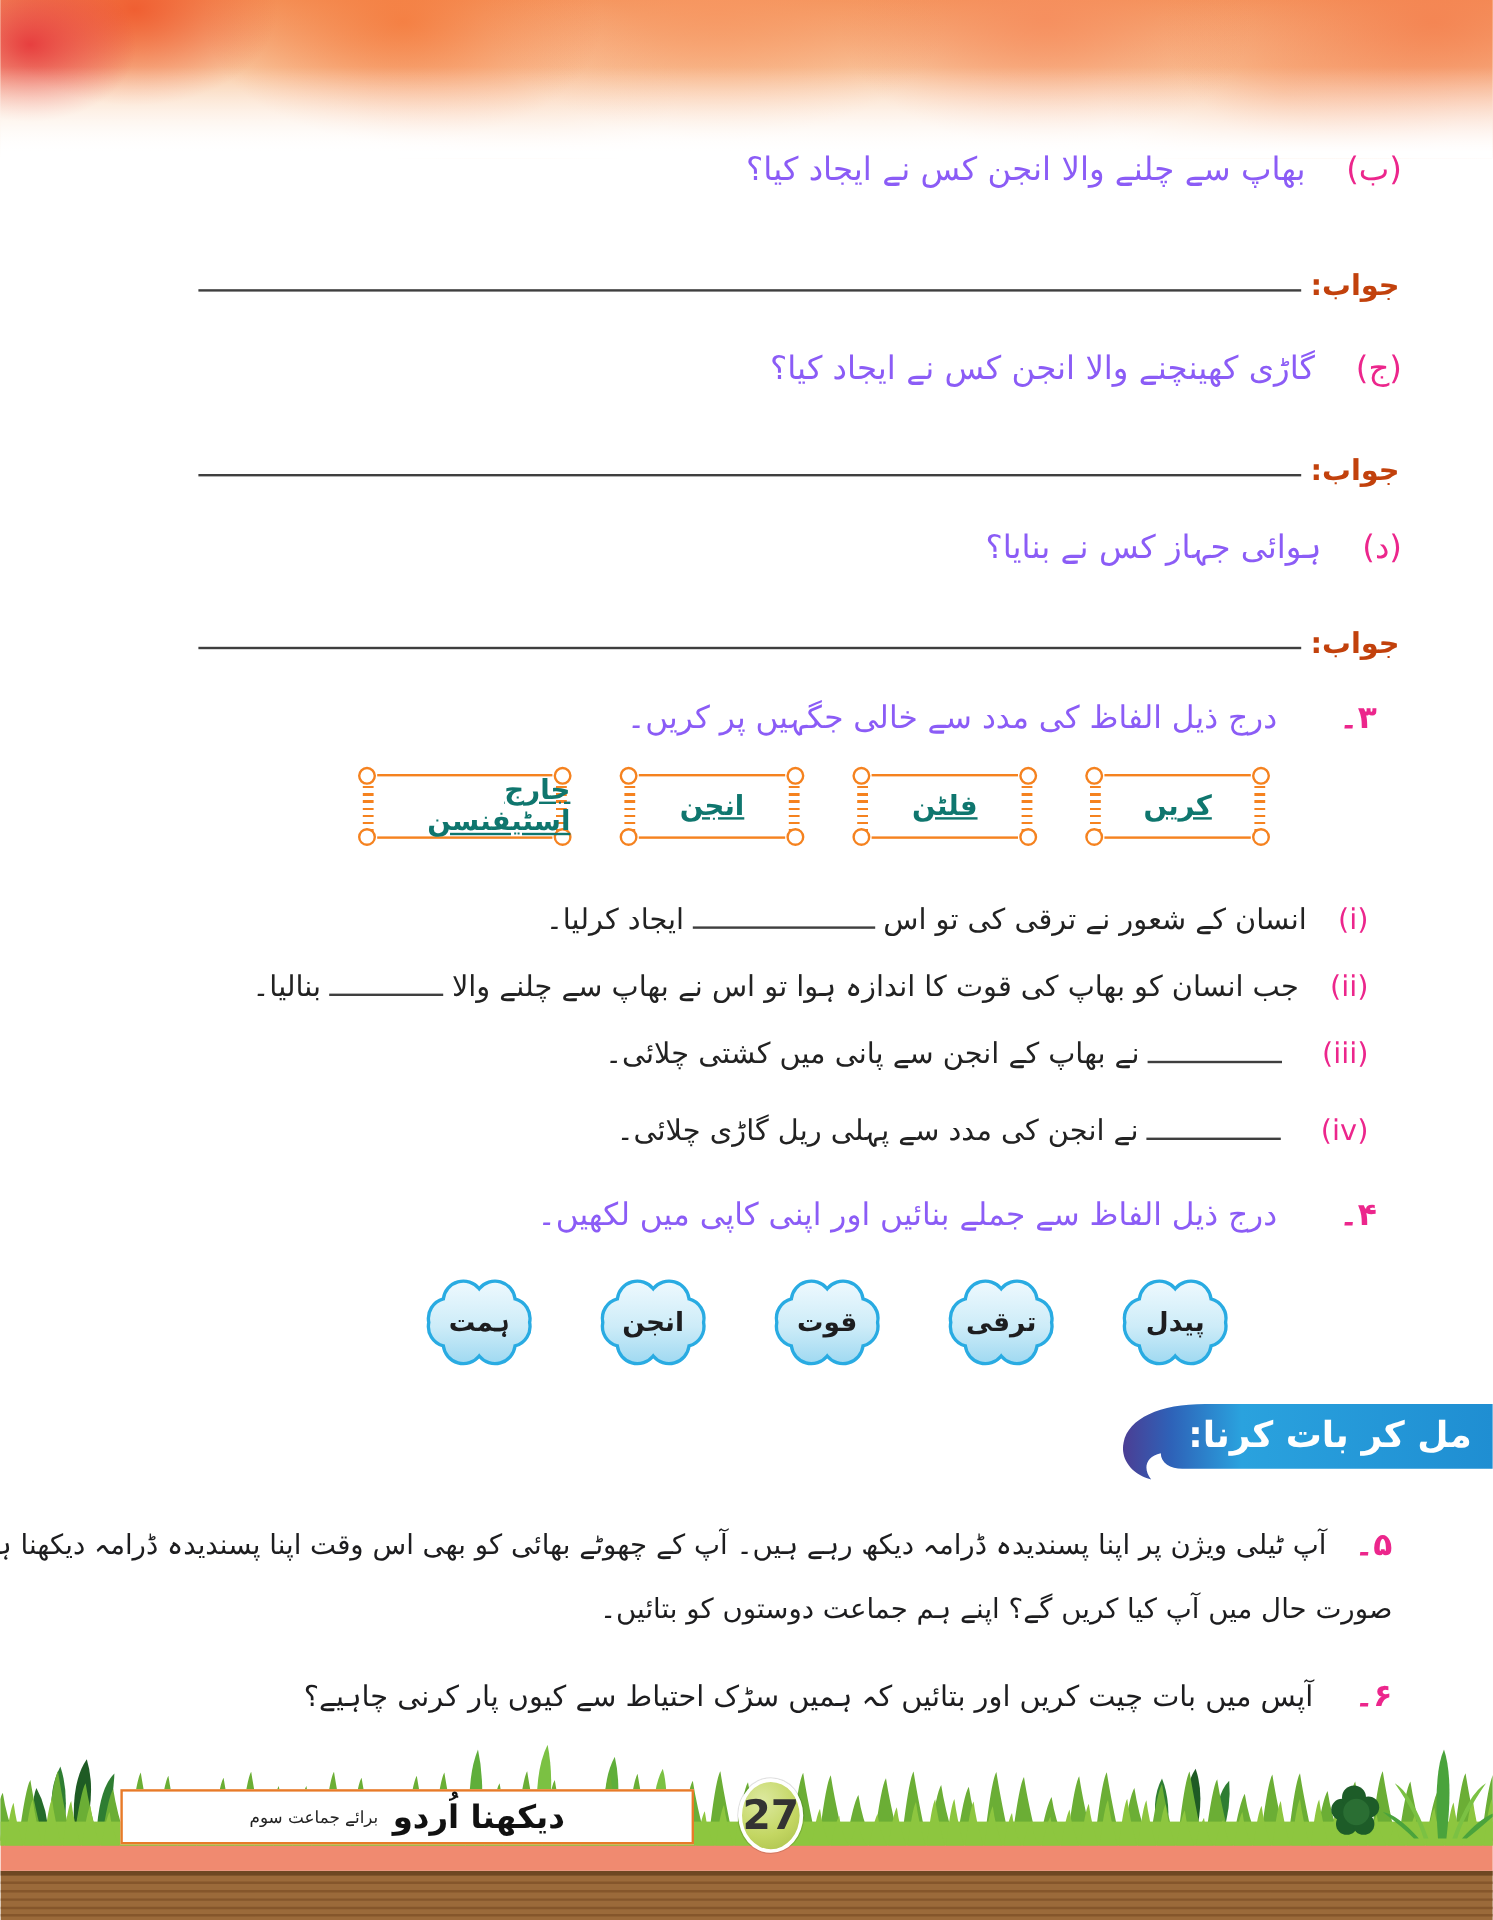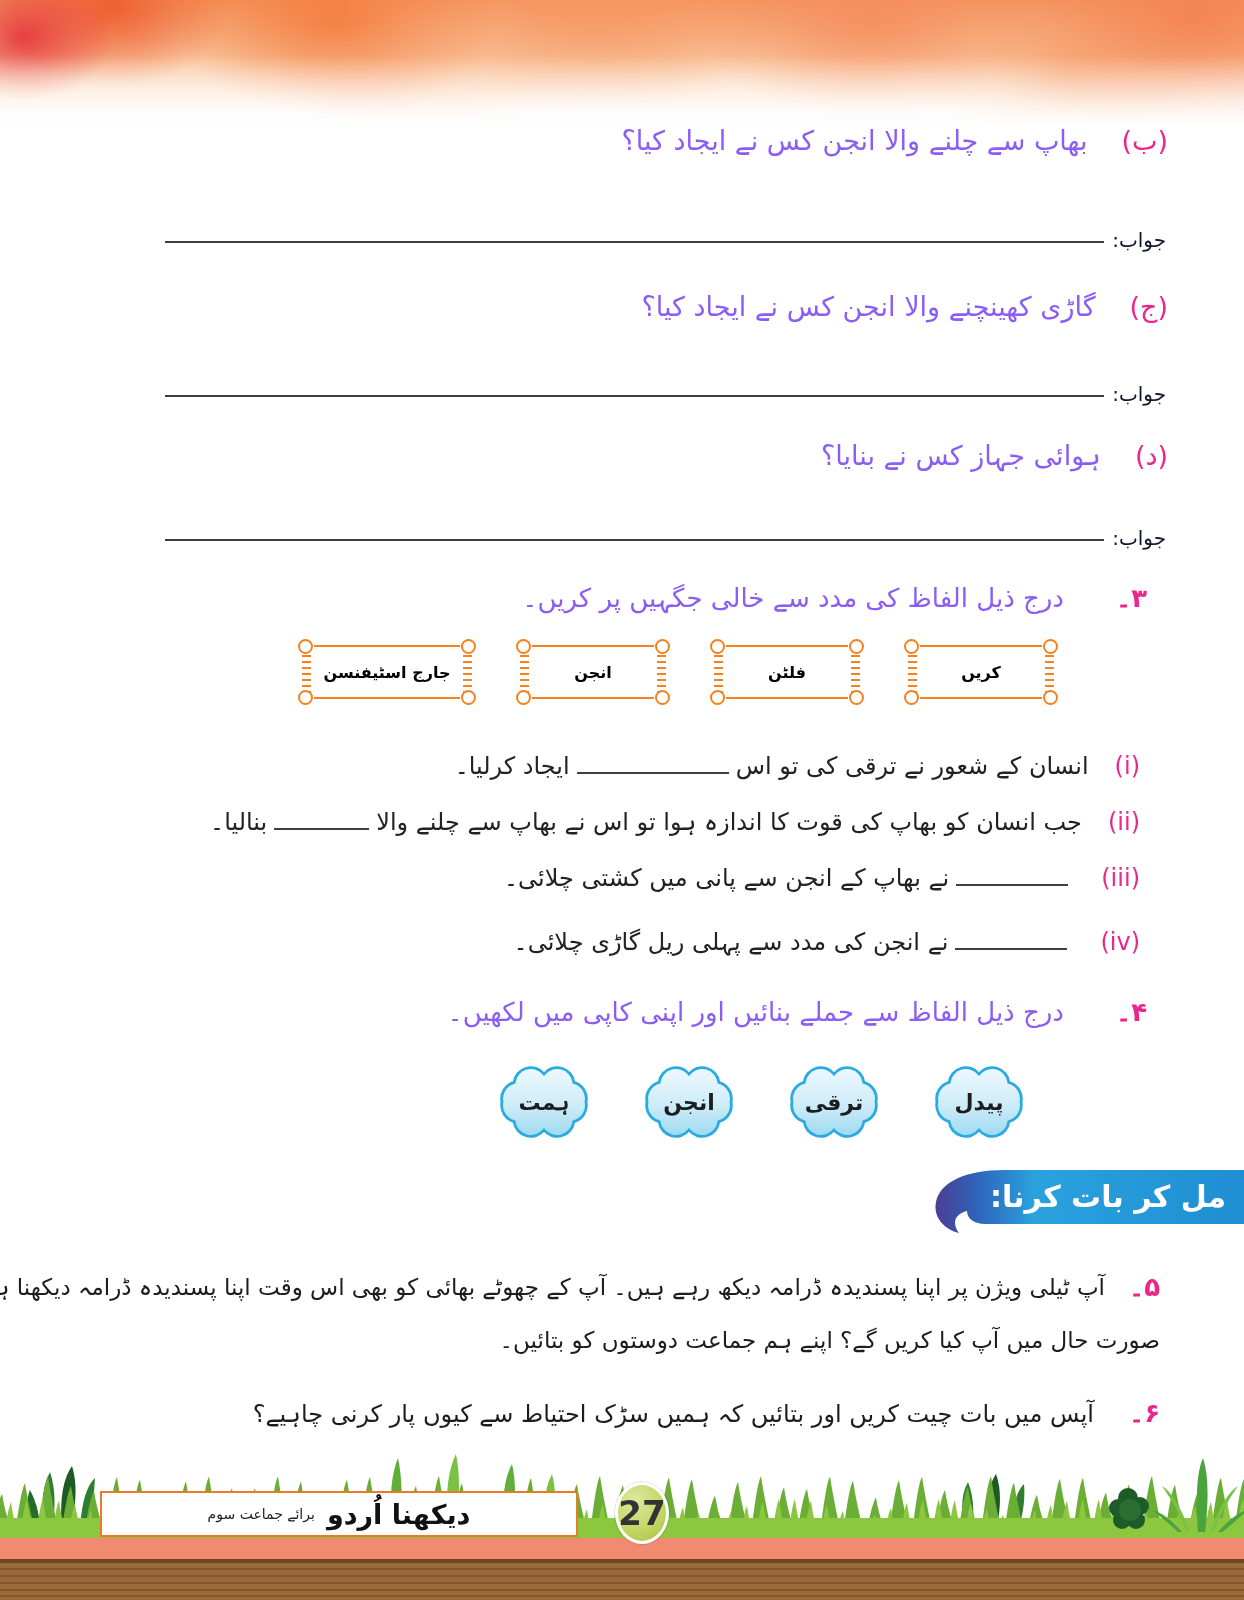--- a/index.html
+++ b/index.html
@@ -24,39 +24,39 @@
   }
   .header-art::after{content:"";position:absolute;inset:0;
     background:linear-gradient(to bottom, rgba(255,255,255,0) 42%, #fff 96%);}
   
   .abs{position:absolute;}
   .qrow{position:absolute;display:flex;direction:rtl;align-items:baseline;gap:34px;
         font-size:27px;white-space:nowrap;}
   .pink{color:#EC268C;}
   .qtext{color:#8b5cf6;}
   .arow{position:absolute;left:165px;display:flex;direction:rtl;align-items:flex-end;gap:8px;height:38px;}
-  .alabel{color:#0f172a;font-weight:normal;font-size:20px;line-height:1;}
+  .alabel{color:#c2410c;font-weight:bold;font-size:24px;line-height:1;}
   .aline{flex:1;border-bottom:2.5px solid #3f3f3f;margin-bottom:7px;}
   .numrow{position:absolute;display:flex;direction:rtl;align-items:baseline;gap:52px;
           font-size:26px;white-space:nowrap;}
   .nummark{color:#EC268C;font-weight:bold;}
   
   .boxrow{position:absolute;display:flex;direction:rtl;gap:42px;}
   .wordbox{position:relative;width:152px;height:64px;background:#fff;
            display:flex;align-items:center;justify-content:center;}
   .wordbox.wide{width:176px;}
   .wordbox .lt,.wordbox .lb{position:absolute;left:15px;right:15px;border-top:2px solid #F5821F;}
   .wordbox .lt{top:5px}.wordbox .lb{bottom:5px}
   .wordbox .el,.wordbox .er{position:absolute;top:9px;bottom:9px;width:9px;
      background:repeating-linear-gradient(to bottom,#F5821F 0 2px,rgba(0,0,0,0) 2px 6px);}
   .wordbox .el{left:3px}.wordbox .er{right:3px}
   .wordbox .crn{position:absolute;width:11px;height:11px;border:2.5px solid #F5821F;border-radius:50%;background:#fff;}
   .wordbox .c1{top:-1px;right:-1px}.wordbox .c2{top:-1px;left:-1px}
   .wordbox .c3{bottom:-1px;right:-1px}.wordbox .c4{bottom:-1px;left:-1px}
-  .wordbox .w{font-size:16px;font-weight:bold;color:#000000;position:relative;}
+  .wordbox .w{font-size:23px;font-weight:bold;color:#0f766e;position:relative;text-decoration:underline;}
   
   .item{position:absolute;display:flex;direction:rtl;align-items:baseline;gap:26px;
         font-size:24px;white-space:nowrap;}
   .item .imark{color:#EC268C;font-size:24px;}
   .blank{display:inline-block;border-bottom:2px solid #3f3f3f;height:4px;margin:0 7px;}
   
   .cloudrow{position:absolute;display:flex;direction:rtl;gap:33px;}
   .cloud{position:relative;width:112px;height:84px;}
   .cloud svg{position:absolute;inset:0;}
   .cloud .w{position:absolute;inset:0;display:flex;align-items:center;justify-content:center;
@@ -216,20 +216,26 @@
     <div class="cloud">
       <svg viewBox="0 0 120 90" width="112" height="84">
           <path d="M105,45 A18,18 0 0 1 92,66 A18,18 0 0 1 60,75 A18,18 0 0 1 28,66 A18,18 0 0 1 15,45 A18,18 0 0 1 28,24 A18,18 0 0 1 60,15 A18,18 0 0 1 92,24 A18,18 0 0 1 105,45 Z" fill="url(#cloudGrad)" stroke="#29ABE2" stroke-width="3"></path>
         </svg>
       <span class="w">ترقی</span>
     </div>
     <div class="cloud">
       <svg viewBox="0 0 120 90" width="112" height="84">
           <path d="M105,45 A18,18 0 0 1 92,66 A18,18 0 0 1 60,75 A18,18 0 0 1 28,66 A18,18 0 0 1 15,45 A18,18 0 0 1 28,24 A18,18 0 0 1 60,15 A18,18 0 0 1 92,24 A18,18 0 0 1 105,45 Z" fill="url(#cloudGrad)" stroke="#29ABE2" stroke-width="3"></path>
         </svg>
+      <span class="w">قوت</span>
+    </div>
+    <div class="cloud">
+      <svg viewBox="0 0 120 90" width="112" height="84">
+          <path d="M105,45 A18,18 0 0 1 92,66 A18,18 0 0 1 60,75 A18,18 0 0 1 28,66 A18,18 0 0 1 15,45 A18,18 0 0 1 28,24 A18,18 0 0 1 60,15 A18,18 0 0 1 92,24 A18,18 0 0 1 105,45 Z" fill="url(#cloudGrad)" stroke="#29ABE2" stroke-width="3"></path>
+        </svg>
       <span class="w">انجن</span>
     </div>
     <div class="cloud">
       <svg viewBox="0 0 120 90" width="112" height="84">
           <path d="M105,45 A18,18 0 0 1 92,66 A18,18 0 0 1 60,75 A18,18 0 0 1 28,66 A18,18 0 0 1 15,45 A18,18 0 0 1 28,24 A18,18 0 0 1 60,15 A18,18 0 0 1 92,24 A18,18 0 0 1 105,45 Z" fill="url(#cloudGrad)" stroke="#29ABE2" stroke-width="3"></path>
         </svg>
       <span class="w">ہمت</span>
     </div>
   </div>
 

